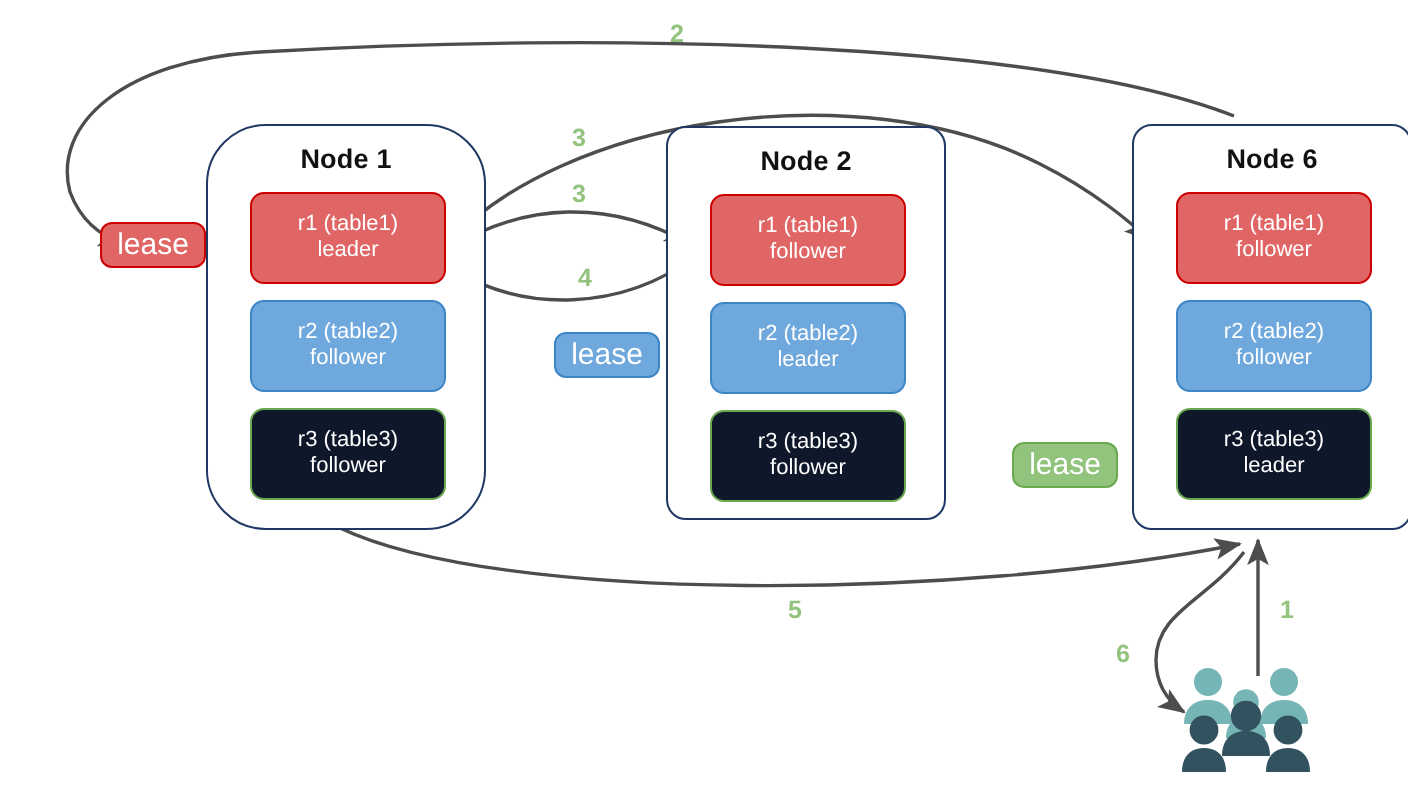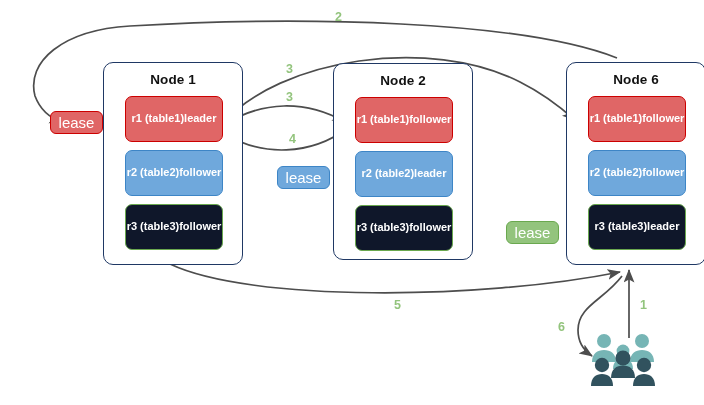--- a/index.html
+++ b/index.html
@@ -21,21 +21,21 @@
     letter-spacing:.1px;
   }
   .replica{
     position:absolute;
     border-radius:7px;
     box-sizing:border-box;
     color:#ffffff;
     font-size:11px;
     line-height:13.5px;
     text-align:center;
-    display:flex;flex-direction:row;align-items:center;justify-content:center;font-weight:bold;
+    display:flex;flex-direction:column;align-items:center;justify-content:center;
   }
   .replica .l1,.replica .l2{display:block;white-space:nowrap;}
   .r-red{background:#e06666;border:1.6px solid #cc0000;}
   .r-blue{background:#6fa8dc;border:1.6px solid #3d85c6;}
   .r-green{background:#0f172a;border:1.6px solid #6aa84f;}
 
   .lease{
     position:absolute;
     border-radius:6px;
     box-sizing:border-box;
@@ -79,21 +79,21 @@
       <path d="M 348,128 C 310,156 262,156 227,135"></path>
 
       <path d="M 170,264 C 250,302 480,300 620,272"></path>
 
       <path d="M 629,338 L 629,270"></path>
 
       <path d="M 622,276 C 604,300 578,306 578,330 C 578,344 586,352 592,356"></path>
     </g>
   </svg>
 
-  <div class="node" style="left:103px;top:62px;width:140px;height:203px;">
+  <div class="node" style="left:103px;top:62px;width:140px;height:203px;border-radius:30px;">
     <div class="node-title">Node 1</div>
     <div class="replica r-red" style="left:21px;top:33px;width:98px;height:46px;">
       <span class="l1">r1 (table1)</span>
       <span class="l2">leader</span>
     </div>
     <div class="replica r-blue" style="left:21px;top:87px;width:98px;height:46px;">
       <span class="l1">r2 (table2)</span>
       <span class="l2">follower</span>
     </div>
     <div class="replica r-green" style="left:21px;top:141px;width:98px;height:46px;">

